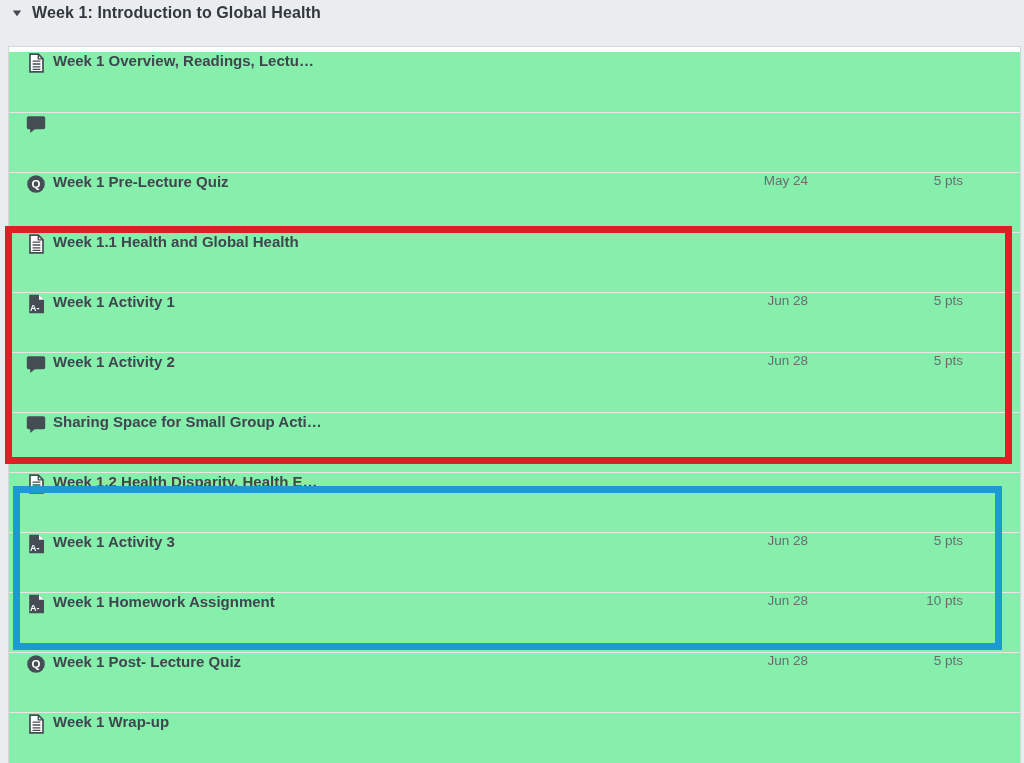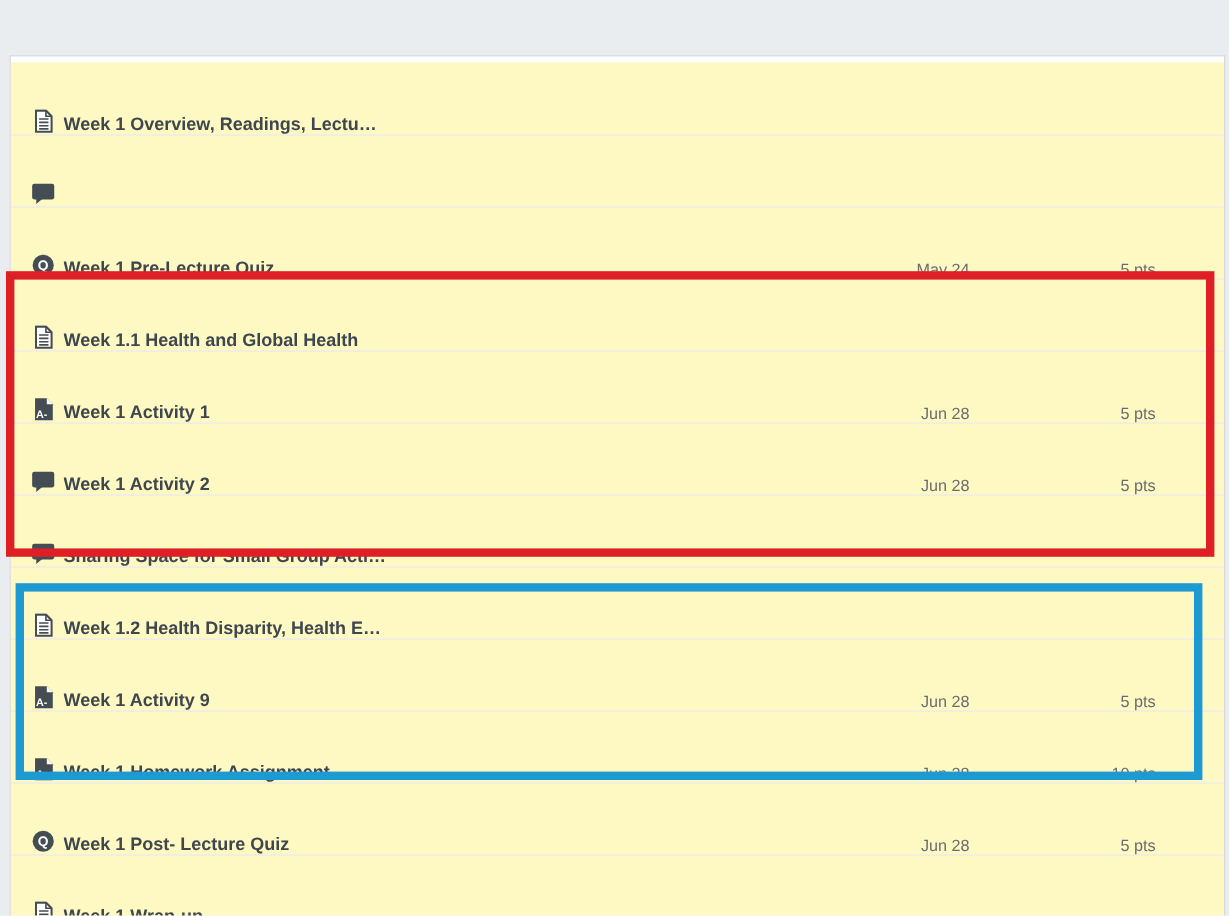--- a/index.html
+++ b/index.html
@@ -29,24 +29,24 @@
   
   .module-box {
     position: absolute; left: 8px; top: 46px; width: 1013px; height: 740px;
     background: #ffffff;
     border: 1px solid #d3d7da;
     border-bottom: none;
     padding-top: 5px;
   }
   .module-row {
     height: 60px;
-    display: flex; align-items: flex-end;
+    display: flex; align-items: flex-start;
     padding: 0 57px 0 16px;
     border-top: 1px solid #e8e8e8;
-    background: #fef9c3;
+    background: #86efac;
   }
   .module-row:first-child { border-top: none; }
   .item-icon {
     width: 22px; height: 22px; flex: 0 0 22px;
     display: inline-flex; align-items: center; justify-content: center;
     margin-right: 6px;
   }
   .item-title {
     font-size: 15px; font-weight: bold; color: #3f474e;
     text-decoration: none; cursor: pointer;
@@ -69,20 +69,28 @@
     z-index: 5;
   }
   .anno-red  { left: 5px;  top: 226px; width: 1007px; height: 238px; }
   .anno-blue { left: 13px; top: 486px; width: 989px;  height: 164px; }
 </style>
 </head>
 <body>
 
 <div class="page">
 
+  <div class="module-header">
+    <span class="collapse-toggle">
+      <svg width="12" height="12" viewBox="0 0 12 12" aria-hidden="true">
+        <path d="M1.8 3.6h8.4L6 9.2z" fill="#45494e"></path>
+      </svg>
+    </span>
+    <span class="module-title">Week 1: Introduction to Global Health</span>
+  </div>
 
   <div class="module-box">
       <div class="module-row">
     <span class="item-icon">
           <svg width="17" height="20" viewBox="0 0 17 20">
             <path d="M2 1.2h8.3l4.7 4.7V18.8H2z" fill="#fff" stroke="#454d54" stroke-width="1.7"></path>
             <path d="M10.3 1.2v4.7H15" fill="none" stroke="#454d54" stroke-width="1.4"></path>
             <path d="M4.6 8.2h7.8M4.6 11h7.8M4.6 13.8h7.8M4.6 16.4h7.8" stroke="#454d54" stroke-width="1.3"></path>
           </svg>
         </span>
@@ -178,21 +186,21 @@
     <span class="col-pts"></span>
   </div>
       <div class="module-row">
     <span class="item-icon">
           <svg width="17" height="20" viewBox="0 0 17 20">
             <path d="M1.2 0.8h9.8l5 5v13.4H1.2z" fill="#454d54"></path>
             <path d="M11 0.8l5 5h-5z" fill="#fdfdfd"></path>
             <text x="2" y="17" font-family="Liberation Sans, sans-serif" font-size="9" font-weight="bold" fill="#ffffff">A-</text>
           </svg>
         </span>
-    <a class="item-title">Week 1 Activity 9</a>
+    <a class="item-title">Week 1 Activity 3</a>
     <span class="col-spacer"></span>
     <span class="col-date">Jun 28</span>
     <span class="col-pts">5 pts</span>
   </div>
       <div class="module-row">
     <span class="item-icon">
           <svg width="17" height="20" viewBox="0 0 17 20">
             <path d="M1.2 0.8h9.8l5 5v13.4H1.2z" fill="#454d54"></path>
             <path d="M11 0.8l5 5h-5z" fill="#fdfdfd"></path>
             <text x="2" y="17" font-family="Liberation Sans, sans-serif" font-size="9" font-weight="bold" fill="#ffffff">A-</text>

